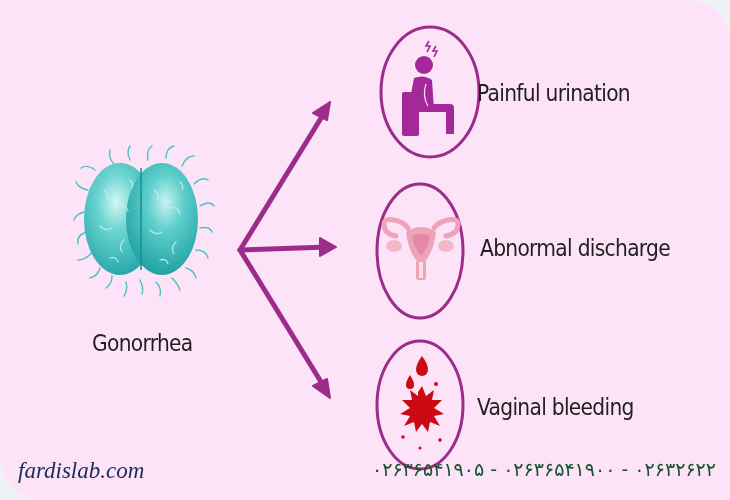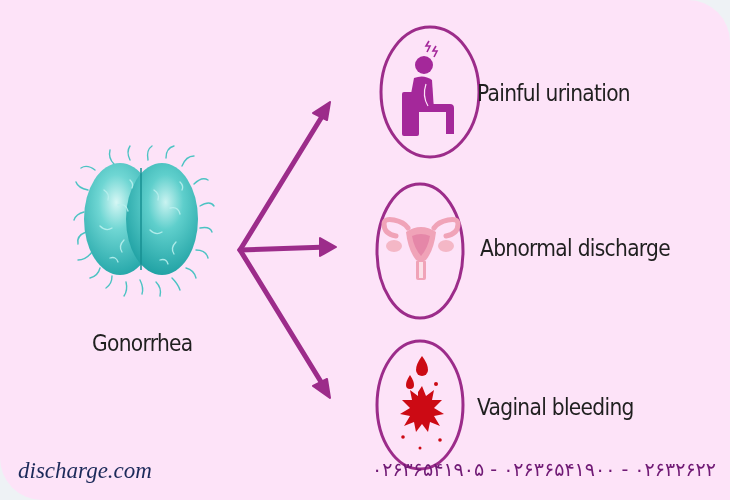--- a/index.html
+++ b/index.html
@@ -2,21 +2,21 @@
 <html><head>
 <meta charset="utf-8">
 <style>
   html, body { margin:0; padding:0; }
   body { width:730px; height:500px; background:#eef2f5; overflow:hidden; position:relative; font-family:"Liberation Sans", sans-serif; }
   .canvas { position:absolute; left:0; top:0; width:730px; height:500px; background:#fde3f8; border-radius:0 42px 0 42px; overflow:hidden; }
   .diagram-svg { position:absolute; left:0; top:0; width:730px; height:500px; }
   .label { position:absolute; color:#1f1f1f; font-family:"DejaVu Sans", sans-serif; font-size:23px; letter-spacing:-0.8px; transform:scaleX(0.88); transform-origin:left center; white-space:nowrap; }
   .pathogen-label { position:absolute; left:92px; top:330px; color:#1f1f1f; font-family:"DejaVu Sans", sans-serif; font-size:23px; letter-spacing:-0.8px; transform:scaleX(0.88); transform-origin:left center; white-space:nowrap; }
   .footer-site { position:absolute; left:18px; top:458px; font-family:"Liberation Serif", serif; font-style:italic; font-size:23px; color:#1c2a5a; }
-  .footer-phones { position:absolute; right:14px; top:458px; font-family:"DejaVu Sans", sans-serif; font-size:19px; color:#701a75; letter-spacing:0.5px; direction:ltr; white-space:nowrap; }
+  .footer-phones { position:absolute; right:14px; top:458px; font-family:"DejaVu Sans", sans-serif; font-size:19px; color:#14532d; letter-spacing:0.5px; direction:ltr; white-space:nowrap; }
 </style>
 </head>
 <body>
 
 <div class="canvas">
 
   <svg class="diagram-svg" viewBox="0 0 730 500">
     <defs>
       <radialGradient id="cellGrad" cx="0.45" cy="0.35" r="0.7">
         <stop offset="0" stop-color="#d6f7f5"></stop>
@@ -130,15 +130,15 @@
       </g>
     </g>
   </svg>
 
   <div class="pathogen-label">Gonorrhea</div>
 
   <div class="label" style="left:477px; top:80px;">Painful urination</div>
   <div class="label" style="left:480px; top:235px;">Abnormal discharge</div>
   <div class="label" style="left:477px; top:394px;">Vaginal bleeding</div>
 
-  <div class="footer-site">discharge.com</div>
+  <div class="footer-site">fardislab.com</div>
   <div class="footer-phones">۰۲۶۳۶۵۴۱۹۰۵ - ۰۲۶۳۶۵۴۱۹۰۰ - ۰۲۶۳۲۶۲۲</div>
 </div>
 
 </body></html>

